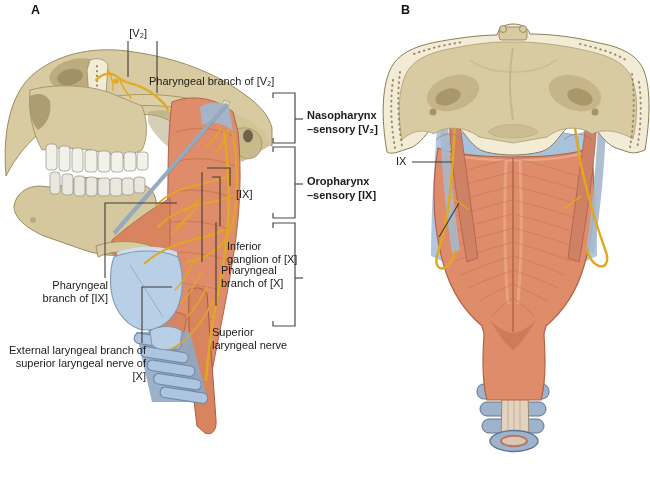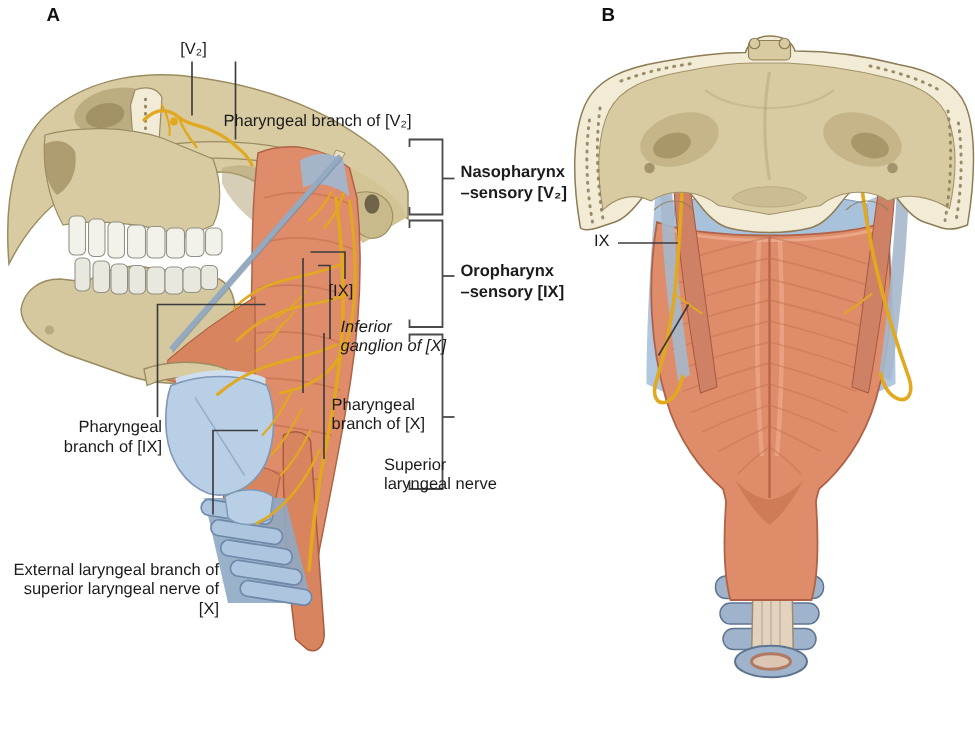--- a/index.html
+++ b/index.html
@@ -242,32 +242,32 @@
 
   <g stroke="#3c3c3c" stroke-width="1.1" fill="none">
     <path d="M 412 162 H 452"></path>
     <path d="M 439 237 L 459 203"></path>
   </g>
 </svg>
 
   <div class="letter" style="left:31px;top:3px;">A</div>
   <div class="letter" style="left:401px;top:3px;">B</div>
 
-  <div class="lbl ta-c" style="left:111px;top:27px;width:36px;">[V₂]</div>
+  <div class="lbl ta-c" style="left:111px;top:27px;width:36px;text-align:right;">[V₂]</div>
   <div class="lbl" style="left:149px;top:27px;margin-top:48px;">Pharyngeal branch of [V₂]</div>
-  <div class="lbl" style="left:219px;top:188px;">[IX]</div>
-  <div class="lbl" style="left:227px;top:212px;font-style:italic;">Inferior
+  <div class="lbl" style="left:236px;top:188px;">[IX]</div>
+  <div class="lbl" style="left:227px;top:240px;">Inferior
 ganglion of [X]</div>
   <div class="lbl" style="left:221px;top:264px;">Pharyngeal
 branch of [X]</div>
-  <div class="lbl" style="left:212px;top:304px;margin-left:44px;">Superior
+  <div class="lbl" style="left:212px;top:326px;">Superior
 laryngeal nerve</div>
   <div class="lbl ta-r" style="left:19px;top:279px;width:89px;">Pharyngeal
 branch of [IX]</div>
-  <div class="lbl ta-r" style="left:1px;top:344px;width:145px;margin-top:30px;">External laryngeal branch of
+  <div class="lbl ta-r" style="left:1px;top:344px;width:145px;">External laryngeal branch of
 superior laryngeal nerve of [X]</div>
 
   <div class="lbl bold" style="left:307px;top:175px;"><span>Oropharynx</span><br><span>–sensory [IX]</span></div>
   <div class="lbl bold" style="left:307px;top:109px;"><span>Nasopharynx</span><br><span>–sensory [V₂]</span></div>
 
   <div class="lbl" style="left:396px;top:155px;text-align:center;">IX</div>
 
 </div>
 
 </body></html>

